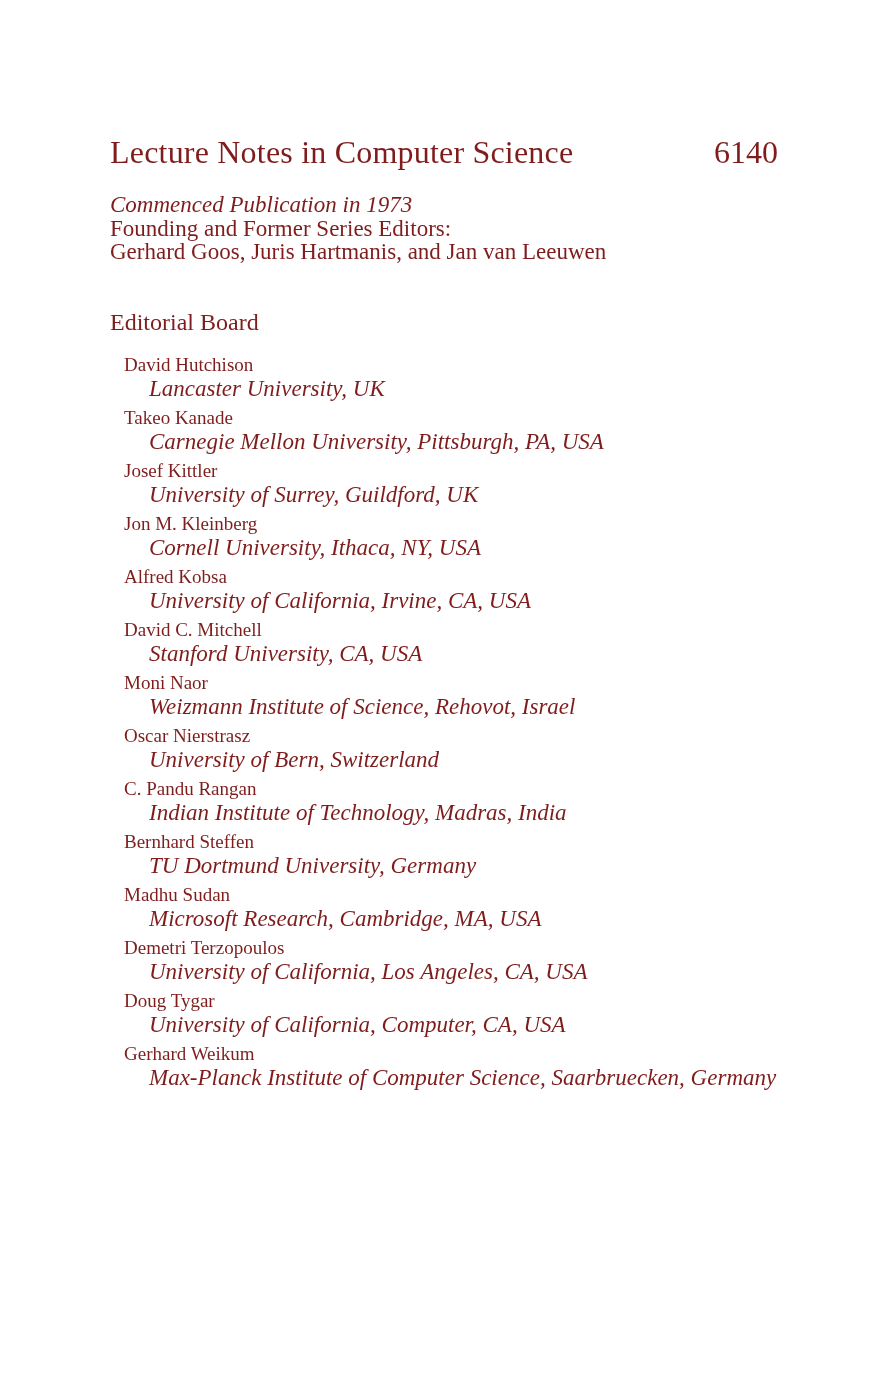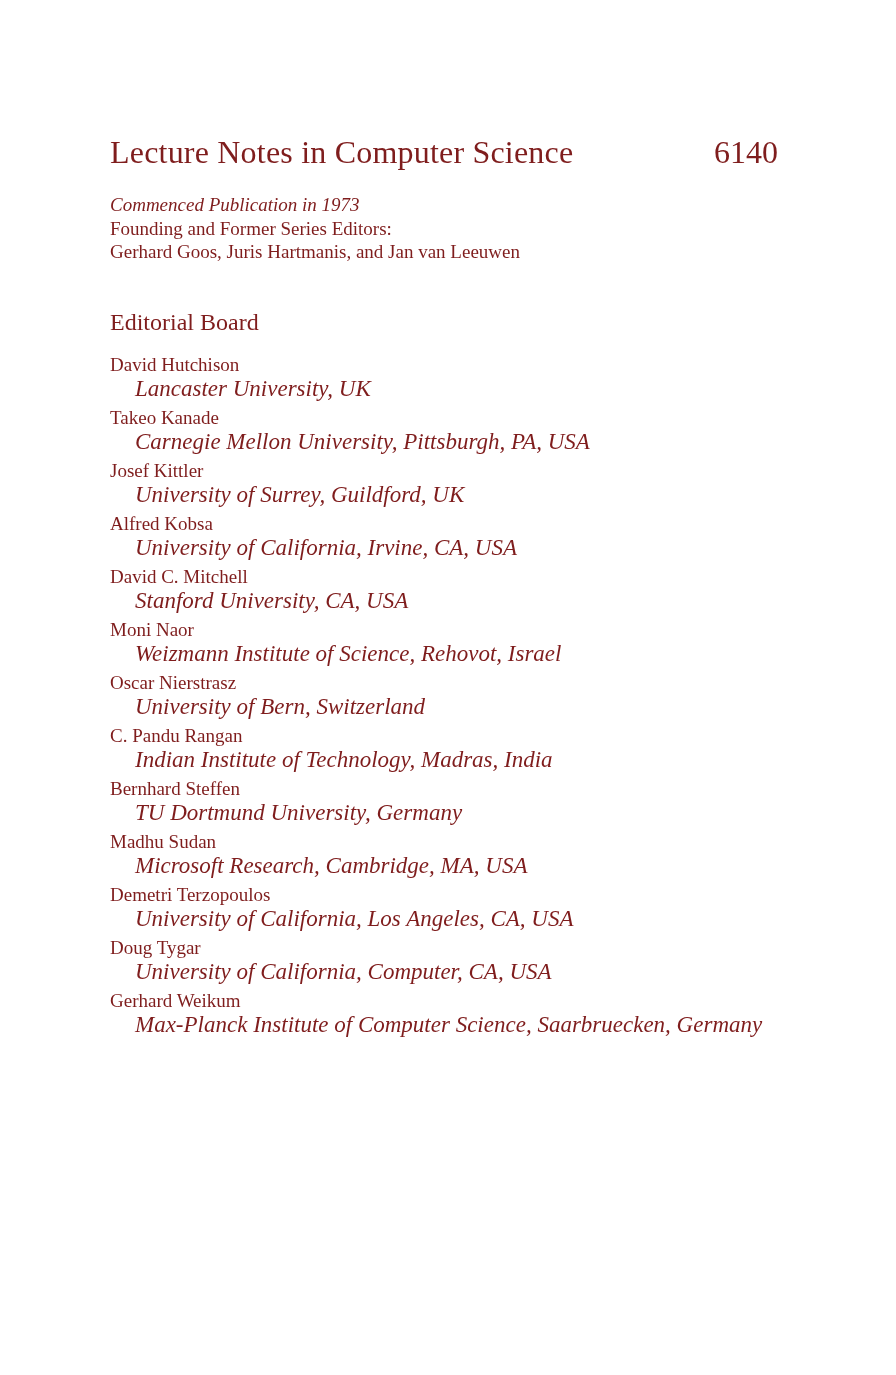--- a/index.html
+++ b/index.html
@@ -34,37 +34,37 @@
   .volume-number {
     font-size: 32px;
     line-height: 36px;
     font-weight: 400;
   }
   .series-notes {
     position: absolute;
     left: 110px;
     top: 193px;
     width: 668px;
-    font-size: 19px;
+    font-size: 23px;
   }
   .series-notes .line {
     line-height: 23.5px;
   }
   .italic { font-style: italic; }
   .board-heading {
     position: absolute;
     left: 110px;
     top: 307px;
     font-size: 24px;
     line-height: 30px;
     font-weight: 400;
   }
   .board-list {
     position: absolute;
-    left: 110px;
+    left: 124px;
     top: 353px;
     width: 700px;
   }
   .editor-item {
     margin-bottom: 5px;
   }
   .editor-name {
     font-size: 19px;
     line-height: 24px;
   }
@@ -102,20 +102,24 @@
     <div class="editor-item">
       <div class="editor-name">Takeo Kanade</div>
       <div class="editor-affiliation">Carnegie Mellon University, Pittsburgh, PA, USA</div>
     </div>
 
     <div class="editor-item">
       <div class="editor-name">Josef Kittler</div>
       <div class="editor-affiliation">University of Surrey, Guildford, UK</div>
     </div>
 
+    <div class="editor-item">
+      <div class="editor-name">Jon M. Kleinberg</div>
+      <div class="editor-affiliation">Cornell University, Ithaca, NY, USA</div>
+    </div>
 
     <div class="editor-item">
       <div class="editor-name">Alfred Kobsa</div>
       <div class="editor-affiliation">University of California, Irvine, CA, USA</div>
     </div>
 
 
     <div class="editor-item">
       <div class="editor-name">David C. Mitchell</div>
       <div class="editor-affiliation">Stanford University, CA, USA</div>

